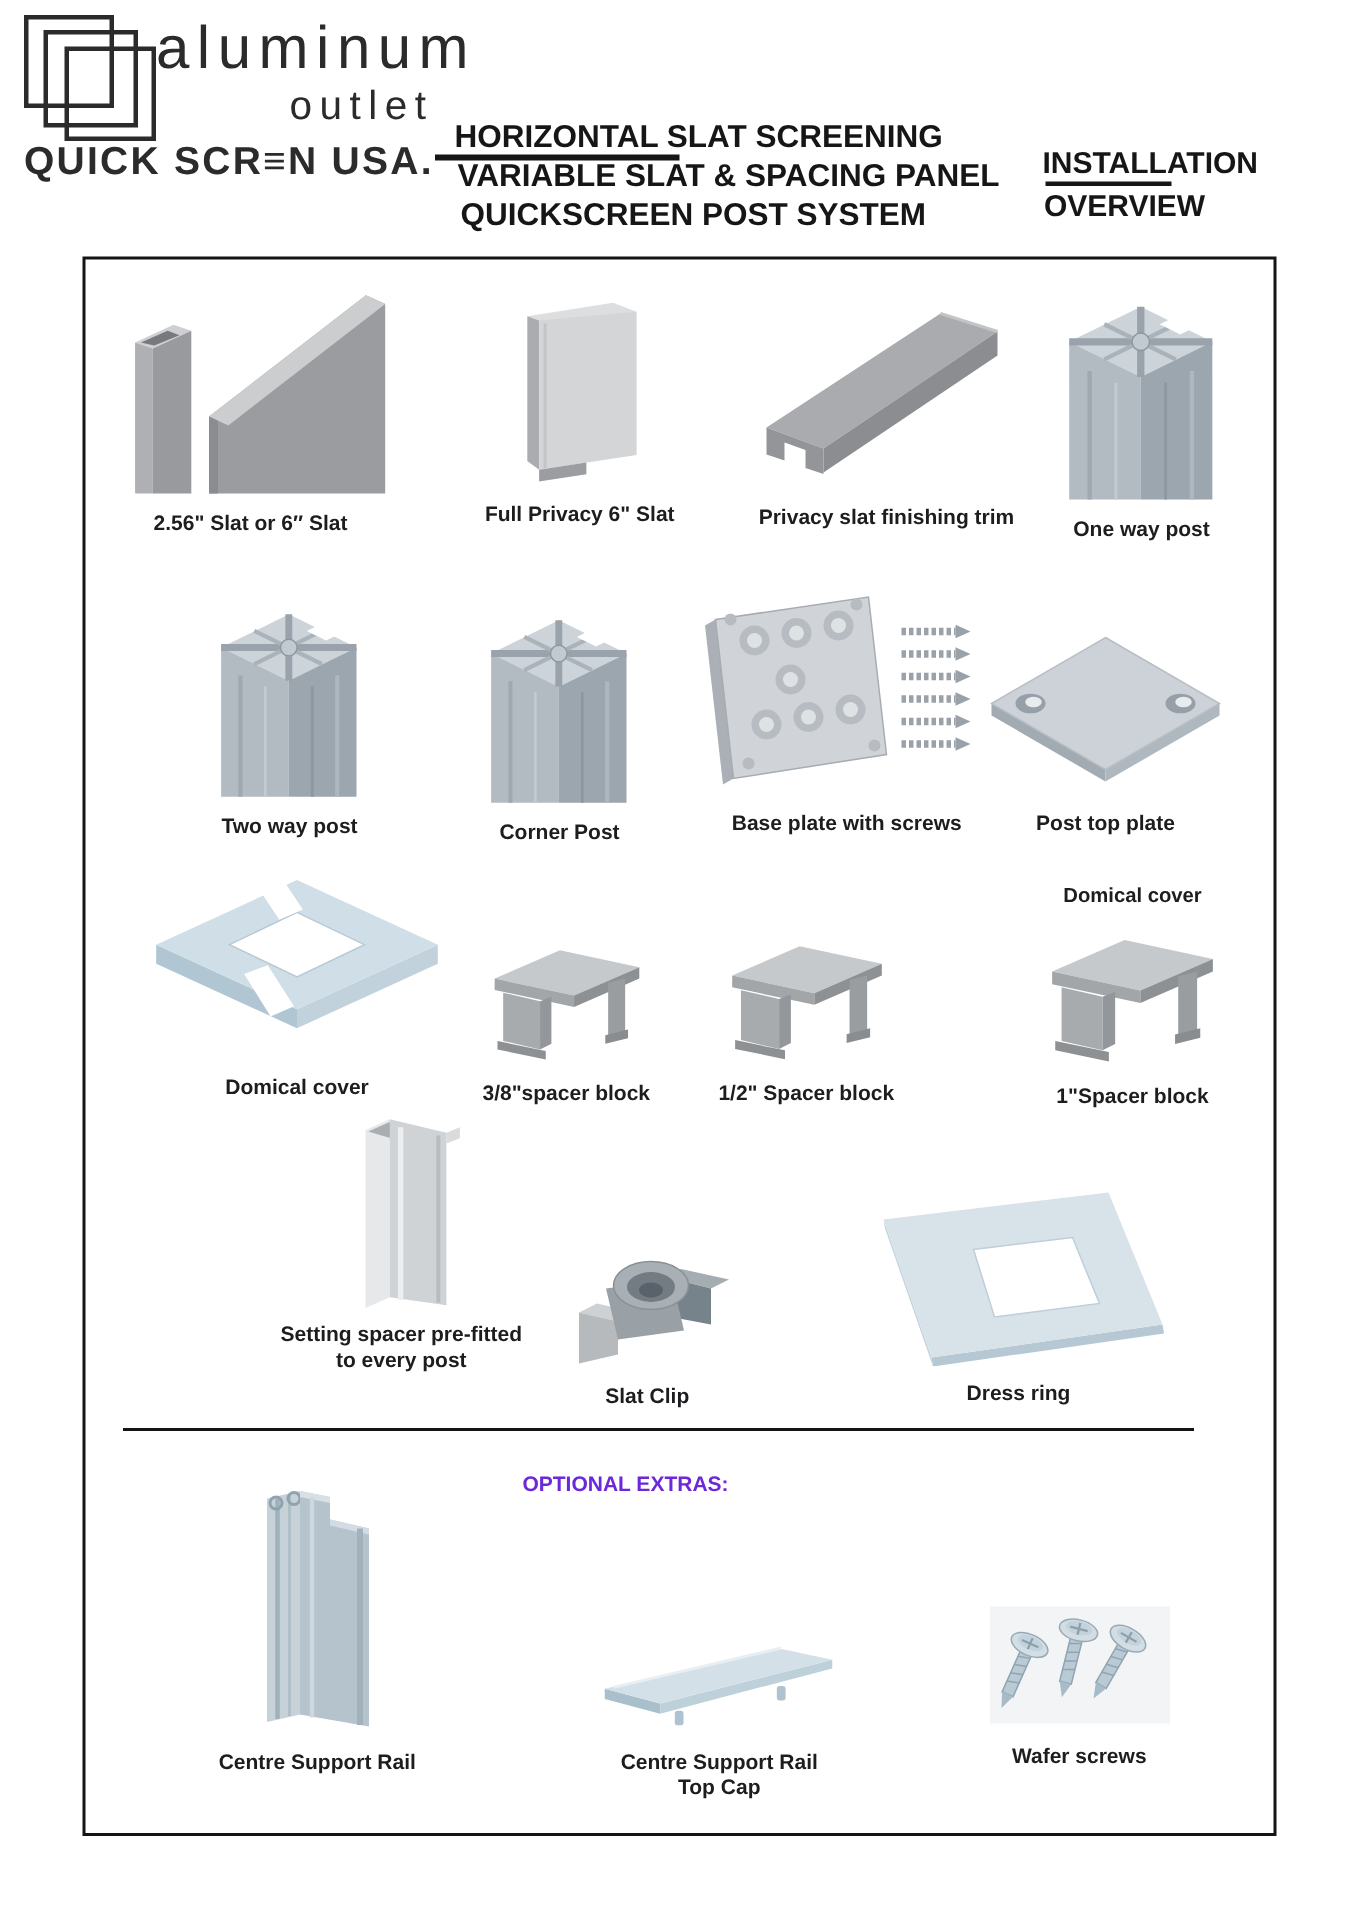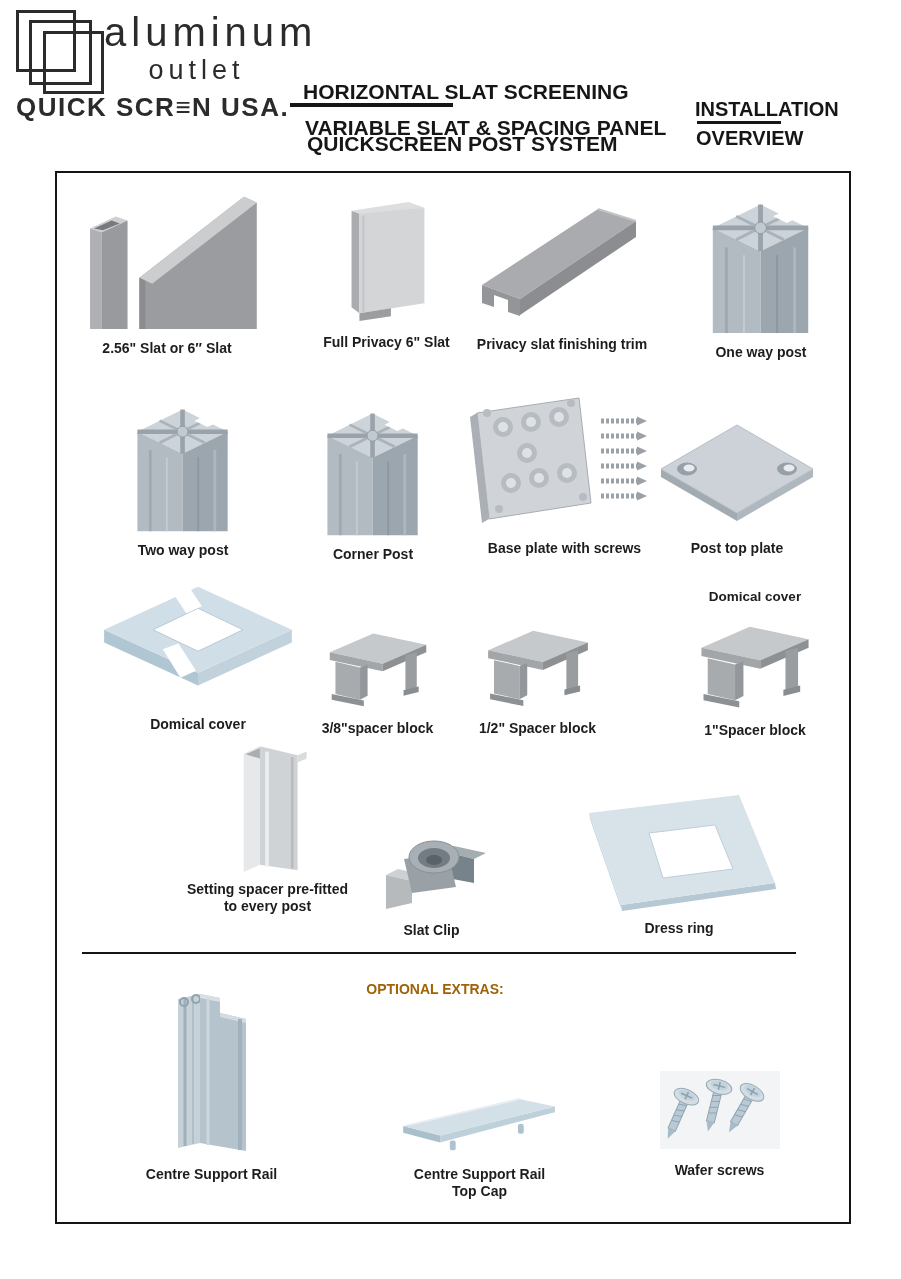--- a/index.html
+++ b/index.html
@@ -8,45 +8,45 @@
     font-family:"Liberation Sans", sans-serif;overflow:hidden;color:#1d1d1f;
   }
   
   .logo-icon{position:absolute;left:14px;top:8px;width:100px;height:86px;}
   .logo-icon .sq{position:absolute;border:3px solid #2b2b2b;background:transparent;}
   .sq1{left:2px;top:2px;width:54px;height:56px;}
   .sq2{left:15px;top:12px;width:57px;height:59px;}
   .sq3{left:29px;top:23px;width:55px;height:57px;}
   .logo-title{position:absolute;left:104px;top:10px;width:200px;font-size:40px;
     letter-spacing:5px;color:#2b2b2b;font-weight:400;}
-  .logo-subtitle{position:absolute;left:104px;top:55px;width:185px;text-align:center;
+  .logo-subtitle{position:absolute;left:104px;top:55px;width:185px;text-align:right;
     font-size:27px;letter-spacing:5px;color:#2b2b2b;font-weight:400;}
   .brand-line{position:absolute;left:16px;top:92px;font-size:26px;letter-spacing:1.5px;
     color:#2b2b2b;font-weight:700;white-space:pre;}
   
   .t-line{position:absolute;font-weight:bold;color:#161616;font-size:21px;white-space:pre;}
   .t1{left:303px;top:80px;}
-  .t2{left:305px;top:106px;margin-top:10px;}
+  .t2{left:305px;top:106px;}
   .t3{left:307px;top:132px;text-align:center;}
   .u1{position:absolute;left:290px;top:103px;width:163px;height:4px;background:#161616;}
   .side1{left:695px;top:98px;font-size:20px;}
   .side2{left:696px;top:127px;font-size:20px;}
   .u2{position:absolute;left:697px;top:121px;width:84px;height:3px;background:#161616;}
   
   .panel{position:absolute;left:55px;top:171px;width:796px;height:1053px;
     border:2px solid #141414;box-sizing:border-box;}
   .cell{position:absolute;display:flex;flex-direction:column;align-items:center;
     justify-content:flex-end;}
   .cell .img{display:block;margin:0 auto 9px;}
   .plabel{font-weight:bold;font-size:14px;line-height:17px;text-align:center;
     color:#1d1d1f;white-space:pre;}
   .note{font-weight:bold;font-size:13.5px;color:#1d1d1f;margin-bottom:12px;}
   .divider{position:absolute;left:25px;top:779px;width:714px;height:2px;background:#141414;}
-  .opt-head{position:absolute;left:288px;top:808px;width:180px;text-align:center;
-    font-weight:bold;font-size:14px;color:#a16207;}
+  .opt-head{position:absolute;left:270px;top:808px;width:180px;text-align:center;
+    font-weight:bold;font-size:14px;color:#6d28d9;}
 </style>
 </head>
 <body>
 
 <svg width="0" height="0" style="position:absolute" aria-hidden="true">
   <defs>
     <g id="post-shape">
       <polygon points="8,42 57,18 106,42 57,66" fill="#ccd3d9"></polygon>
       <polygon points="8,42 57,66 57,150 8,150" fill="#b3bbc2"></polygon>
       <polygon points="106,42 57,66 57,150 106,150" fill="#9ca6ae"></polygon>
@@ -110,38 +110,38 @@
     <svg class="img" width="95" height="130" viewBox="0 0 95 132">
       <polygon points="12,16 70,7 86,13 28,22" fill="#dcdedf"></polygon>
       <polygon points="12,16 20,19 20,120 12,114" fill="#aaacaf"></polygon>
       <polygon points="20,19 86,13 86,110 20,120" fill="#d3d5d7"></polygon>
       <polygon points="20,120 52,115 52,123 20,128" fill="#9b9da0"></polygon>
       <line x1="24" y1="21" x2="24" y2="119" stroke="#c2c4c6" stroke-width="2"></line>
     </svg>
     <div class="plabel">Full Privacy 6" Slat</div>
   </div>
 
-  <div class="cell" style="left:396px;top:8px;width:218px;height:172px">
+  <div class="cell" style="left:425px;top:8px;width:218px;height:172px">
     <svg class="img" width="185" height="140" viewBox="0 0 185 140">
       <polygon points="12,98 128,22 166,34 50,112" fill="#a9abae"></polygon>
       <polygon points="166,34 166,50 50,128 50,112" fill="#8b8d90"></polygon>
       <path d="M12,98 L50,112 L50,129 L38,125 L38,113 L24,108 L24,120 L12,116 Z" fill="#939598"></path>
       <line x1="128" y1="22" x2="166" y2="34" stroke="#c2c4c6" stroke-width="2"></line>
     </svg>
     <div class="plabel">Privacy slat finishing trim</div>
   </div>
 
   <div class="cell" style="left:628px;top:6px;width:152px;height:182px">
     <svg class="img" width="112" height="148" viewBox="0 0 115 152">
       <use href="#post-shape"></use>
     </svg>
     <div class="plabel">One way post</div>
   </div>
 
-  <div class="cell" style="left:42px;top:214px;width:168px;height:172px">
+  <div class="cell" style="left:52px;top:214px;width:168px;height:172px">
     <svg class="img" width="106" height="140" viewBox="0 0 115 152">
       <use href="#post-shape"></use>
     </svg>
     <div class="plabel">Two way post</div>
   </div>
 
   <div class="cell" style="left:232px;top:218px;width:168px;height:172px">
     <svg class="img" width="106" height="140" viewBox="0 0 115 152">
       <use href="#post-shape"></use>
     </svg>

